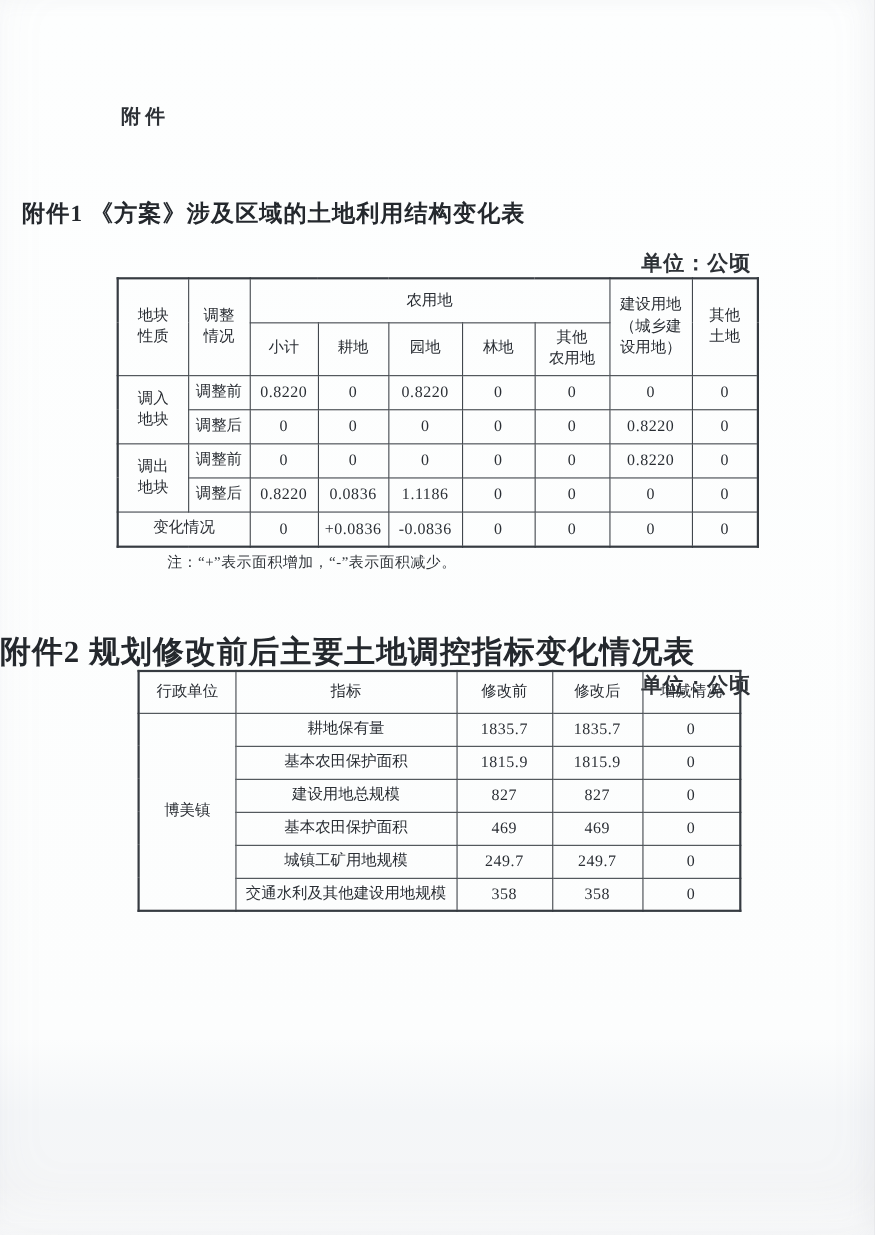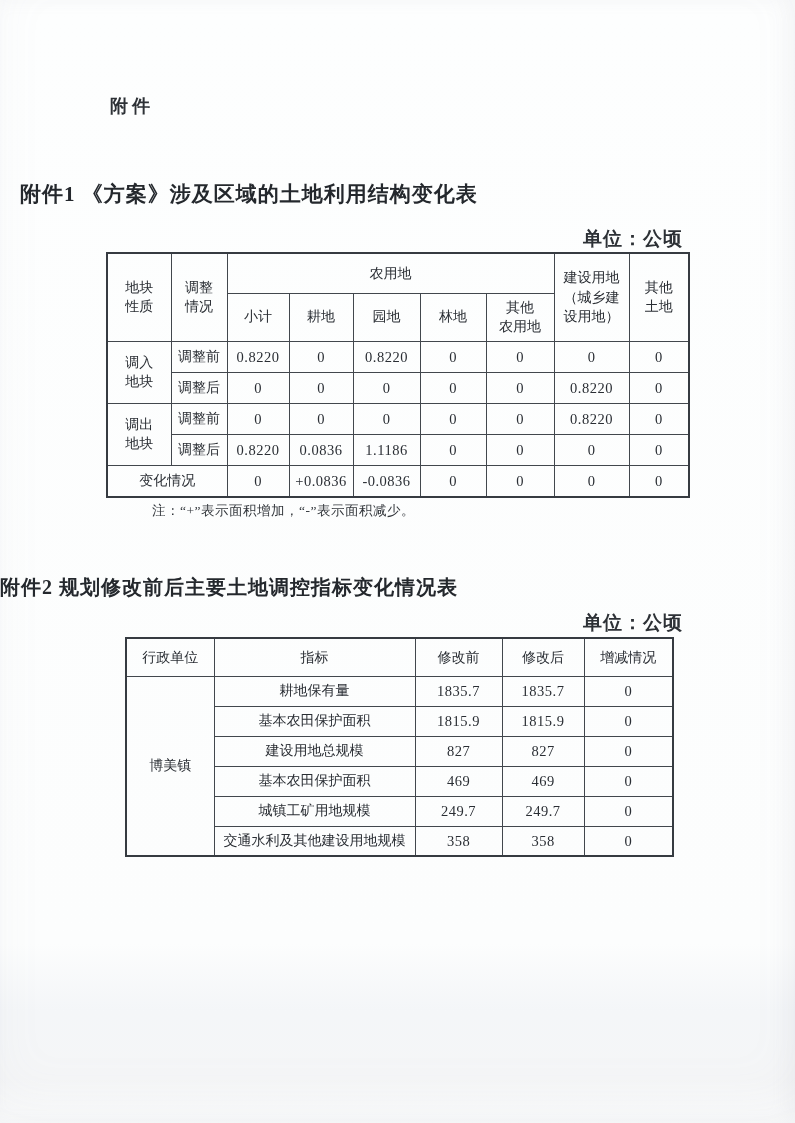--- a/index.html
+++ b/index.html
@@ -15,28 +15,28 @@
   }
   .doc-attachment {
     position:absolute; left:110px; top:94px;
     font-size:18px; font-weight:700; letter-spacing:4px;text-align:center;
   }
   .table-title {
     position:absolute; text-align:left;
     font-weight:700; letter-spacing:1px; color:#24282d;
   }
   #title1 { top:180px; left:20px; width:755px; font-size:21px; }
-  #title2 { top:574px; left:0;   width:795px; font-size:20px; }
+  #title2 { top:574px; left:0;   width:795px; font-size:28px; }
   .unit-label { position:absolute; font-size:19px; letter-spacing:1px;font-weight:bold; }
   #unit1 { left:583px; top:226px; }
   #unit2 { left:583px; top:610px; }
 
   table { border-collapse:collapse; table-layout:fixed; background:transparent; }
   #table1 { position:absolute; left:106px; top:252px; width:582px; border:2px solid #363b41; }
-  #table2 { position:absolute; left:125px; top:637px; width:547px; border:2px solid #363b41; }
+  #table2 { position:absolute; left:125px; top:609px; width:547px; border:2px solid #363b41; }
   th, td {
     border:1px solid #42474d;
     text-align:center; vertical-align:middle;
     font-weight:400; font-size:14px;
     padding:1px 2px;
     white-space:pre-line;
     line-height:1.38;
     color:#2a2e34;
     overflow:hidden;
   }

